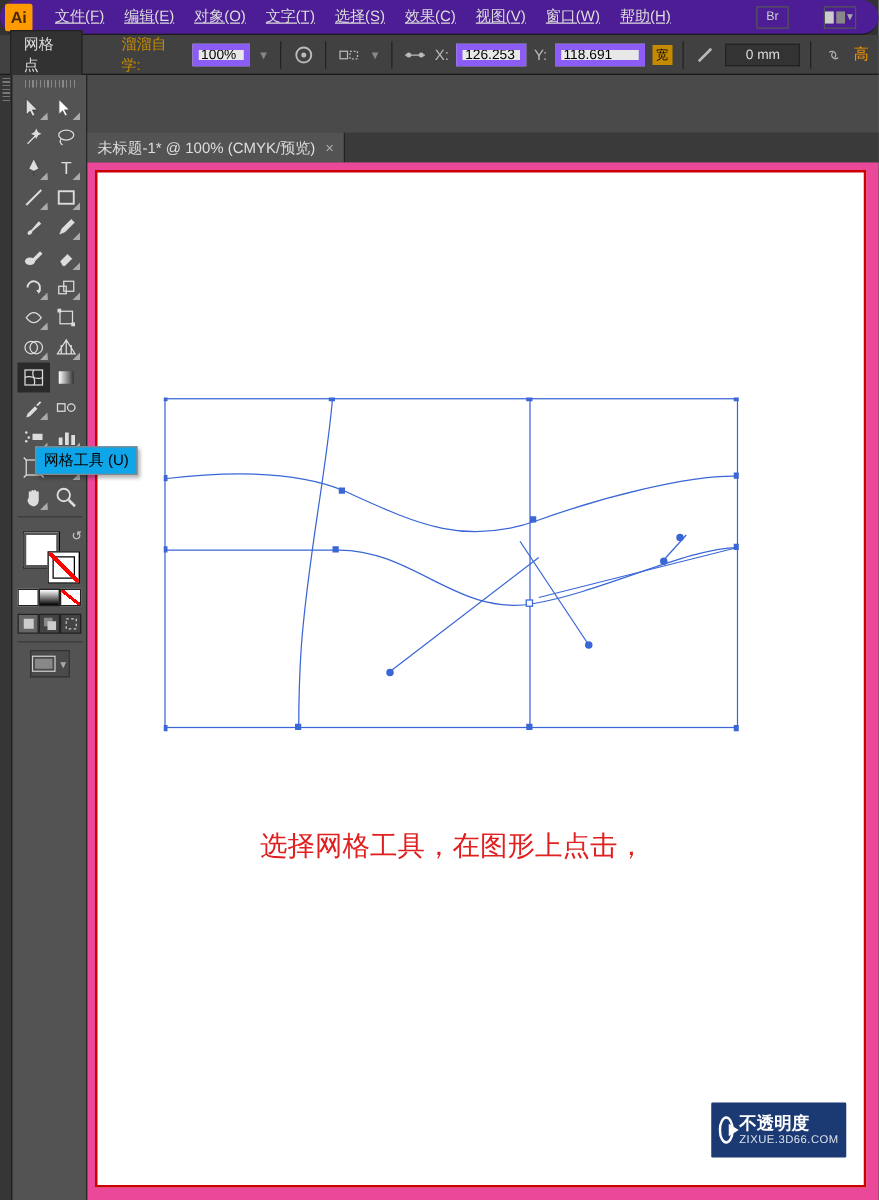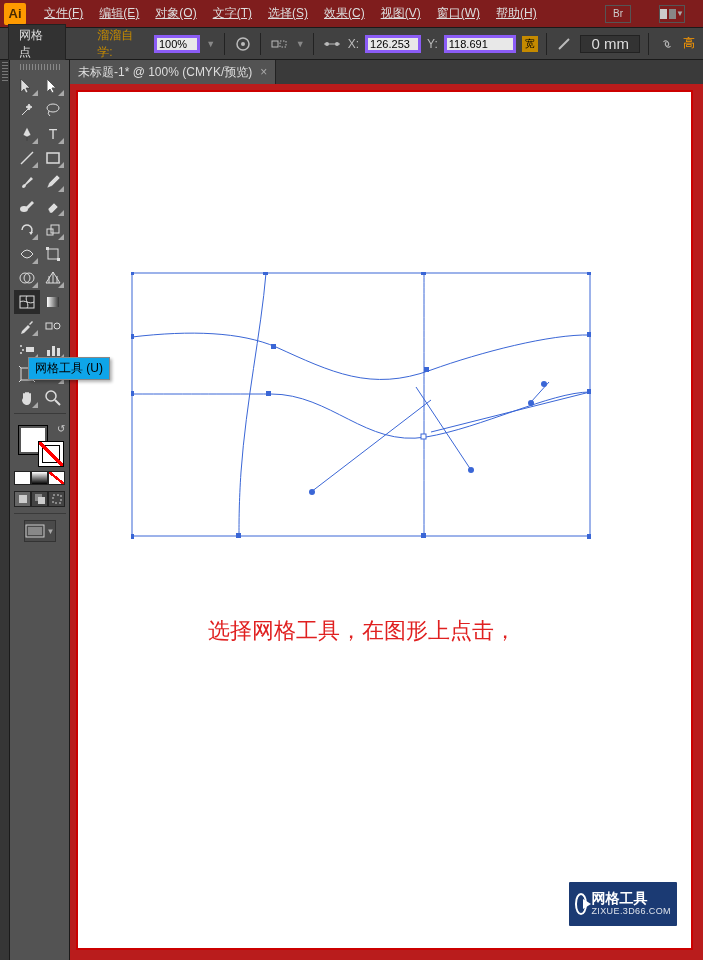--- a/index.html
+++ b/index.html
@@ -1,31 +1,31 @@
 <!DOCTYPE html>
 <html><head>
 <meta charset="utf-8">
 <style>
 * { margin: 0; padding: 0; box-sizing: border-box; font-family: "Microsoft YaHei", Arial, sans-serif; user-select: none; }
 body { width: 703px; height: 960px; background: #323232; overflow: hidden; color: #ccc; font-size: 12px; position: relative; }
 
 
-.menubar { height: 28px; background: #7f1d1d; display: flex; align-items: center; padding: 0 4px; border-bottom: 1px solid #1a1a1a; }
+.menubar { height: 28px; background: #4c1d95; display: flex; align-items: center; padding: 0 4px; border-bottom: 1px solid #1a1a1a; border-radius: 14px; }
 .ai-logo { width: 22px; height: 22px; background: #ff9a00; color: #4a2a00; font-weight: bold; font-size: 13px; display: flex; align-items: center; justify-content: center; margin-right: 10px; border-radius: 2px; }
 .menu-item { padding: 0 8px; color: #ddd; font-size: 12px; cursor: default; text-decoration: underline; }
 .menu-spacer { flex: 1; }
 .menu-icon-box { width: 26px; height: 18px; border: 1px solid #555; margin: 0 14px; display:flex; align-items:center; justify-content:center; font-size:10px; color:#ccc; }
 
 
 .optionsbar { height: 32px; background: #414141; display: flex; align-items: center; padding: 0 8px; border-bottom: 1px solid #1a1a1a; gap: 6px; }
 .opt-label { background:#323232; color:#ddd; padding:2px 10px; border:1px solid #222; font-size:12px; }
 .opt-text { color:#c58a00; font-size:12px; }
 .opt-text-o { color:#ff9a00; font-size:12px; }
-.opt-input { width:46px; height:18px; background:#e8e8e8; border:3px solid #8b5cf6; color:#000; font-size:11px; text-align:left; padding:0 2px; }
-.opt-input-dark { width:60px; height:18px; background:#333; border:1px solid #222; color:#ddd; font-size:15px; text-align:center; }
+.opt-input { width:46px; height:18px; background:#e8e8e8; border:5px solid #8b5cf6; color:#000; font-size:11px; text-align:left; padding:0 2px; }
+.opt-input-dark { width:60px; height:18px; background:#333; border:1px solid #222; color:#ddd; font-size:11px; text-align:center; }
 .opt-icon { width:20px; height:18px; display:flex; align-items:center; justify-content:center; color:#bbb; }
 .divider { width:1px; height:22px; background:#222; margin:0 2px; }
 .opt-arrow { width:10px; height:18px; display:flex; align-items:center; justify-content:center; color:#888; font-size:9px;}
 .opt-badge { width:16px; height:16px; background:#c58a00; color:#000; font-size:10px; display:flex; align-items:center; justify-content:center; }
 
 
 .main-row { display:flex; height: calc(960px - 60px); }
 
 
 .panel-strip { width: 10px; background:#363636; border-right:1px solid #1a1a1a; }
@@ -55,24 +55,24 @@
 .mini-sw.n::after{content:""; position:absolute; inset:0; background:linear-gradient(to top right, transparent 43%, red 43%, red 57%, transparent 57%);}
 
 .mode-row { display:flex; margin-top:4px; }
 .mode-btn { width:17px; height:16px; background:#444; border:1px solid #222; display:flex; align-items:center; justify-content:center;}
 .mode-btn.active { background:#666;}
 .mode-sep { width:52px; height:1px; background:#3a3a3a; margin:6px 0 4px;}
 .persp-btn { width:32px; height:22px; border:1px solid #333; background:#4a4a4a; display:flex; align-items:center; justify-content:center; margin-top:2px;}
 
 
 .doc-col { flex:1; display:flex; flex-direction:column; background:#4a4a4a; }
-.doc-tabs { height:24px; background:#3a3a3a; display:flex; align-items:center; }
+.doc-tabs { height:24px; background:#3a3a3a; display:flex; align-items:center;margin-top:46px; }
 .doc-tab { height:24px; background:#535353; color:#ddd; font-size:12px; padding:0 8px; display:flex; align-items:center; gap:8px; border-right:1px solid #222;}
 .doc-tab .close { color:#aaa; font-size:12px;}
-.doc-canvas-wrap { flex:1; background:#b91c1c; position:relative; overflow:hidden; padding:6px 0 6px 6px;}
+.doc-canvas-wrap { flex:1; background:#ec4899; position:relative; overflow:hidden; padding:6px 0 6px 6px;}
 .artboard-frame { position:absolute; left:6px; top:6px; right:10px; bottom:10px; border:2px solid #c00; background:#fff;}
 .artboard-inner { position:absolute; inset:0; }
 
 .mesh-svg { position:absolute; left:53px; top:180px; width:460px; height:270px; }
 .anno-text { position:absolute; left:130px; top:520px; color:#e02020; font-size:22px; line-height:1.7; font-family: "SimSun","Microsoft YaHei",serif; }
 
 .watermark { position:absolute; right:14px; bottom:22px; width:108px; height:44px; background:#1b3a73; color:#fff; display:flex; align-items:center; padding:0 6px; gap:4px; border-radius:1px;}
 .watermark .wm-ic { width:22px; height:22px; border:2px solid #fff; border-radius:50%; position:relative;}
 .watermark .wm-ic::after{ content:""; position:absolute; left:6px; top:4px; width:0; height:0; border-left:8px solid #fff; border-top:5px solid transparent; border-bottom:5px solid transparent;}
 .watermark .wm-txt { display:flex; flex-direction:column; line-height:1.1;}
@@ -462,21 +462,21 @@
             </g>
           </svg>
 
           <div class="anno-text">
             <div>选择网格工具，在图形上点击，</div>
           </div>
 
           <div class="watermark">
             <div class="wm-ic"></div>
             <div class="wm-txt">
-              <span class="wm-main">网格工具</span>
+              <span class="wm-main">不透明度</span>
               <span class="wm-sub">ZIXUE.3D66.COM</span>
             </div>
           </div>
         </div>
       </div>
     </div>
   </div>
 </div>
 
 <div class="tooltip">网格工具 (U)</div>

